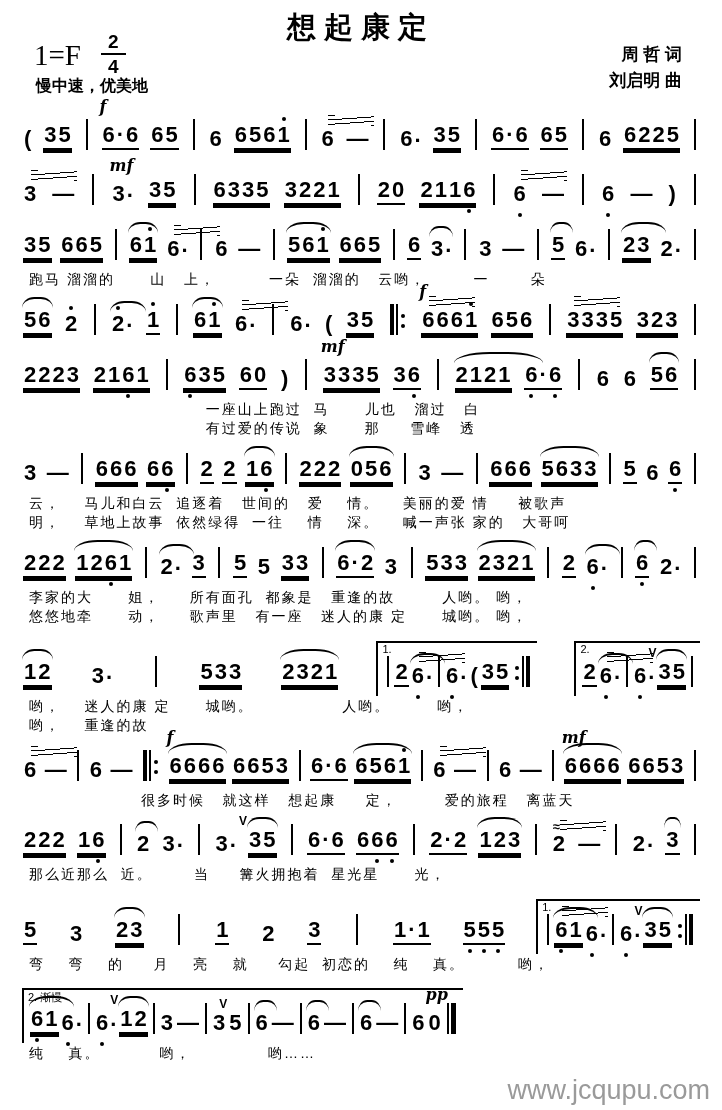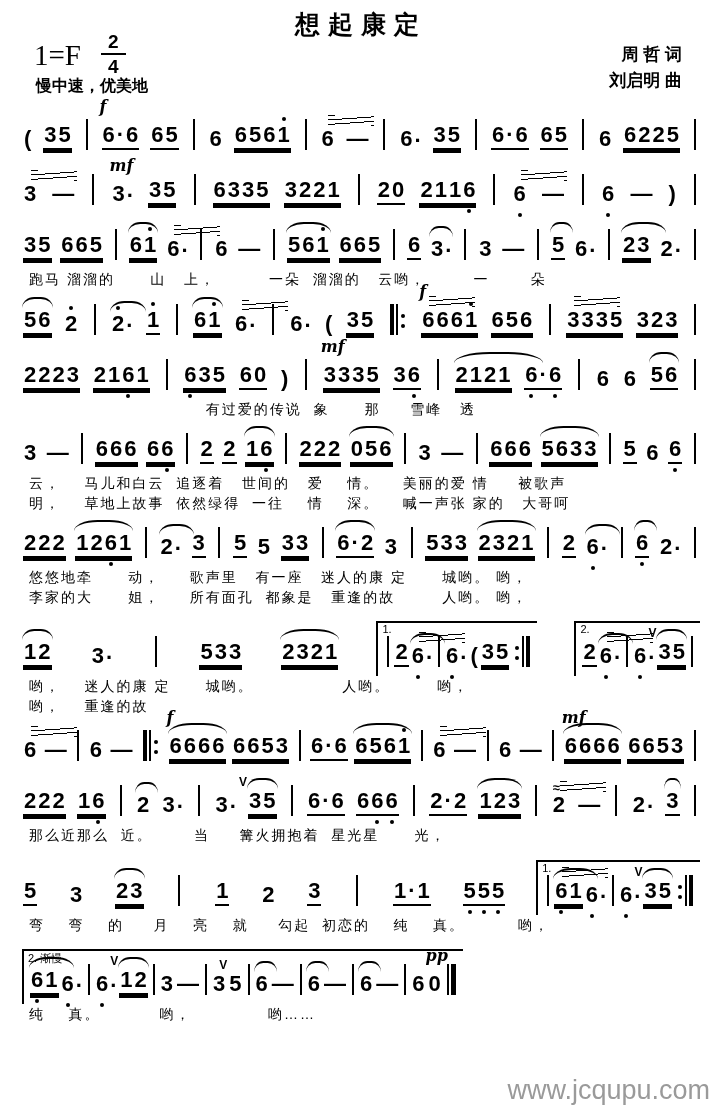--- a/index.html
+++ b/index.html
@@ -1,20 +1,20 @@
 <!DOCTYPE html>
 <html><head>
 <meta charset="utf-8">
 <style>
   html,body{margin:0;padding:0;background:#e8e8e8;}
   .page{width:722px;height:1110px;background:#ffffff;position:relative;margin:0 auto;
         font-family:"Liberation Sans",sans-serif;color:#000;overflow:hidden;}
   
   .header{position:relative;height:96px;padding-top:8px;}
-  .title{text-align:center;font-size:25px;font-weight:bold;letter-spacing:8px;}
+  .title{text-align:center;font-size:29px;font-weight:bold;letter-spacing:8px;}
   .keyrow{position:absolute;left:34px;top:40px;display:flex;align-items:flex-start;}
   .keysig{font-size:29px;font-family:"Liberation Serif",serif;line-height:1.1;}
   .meter{display:inline-block;text-align:center;margin-left:20px;font-weight:bold;font-size:19px;line-height:1;margin-top:-8px;}
   .meter .mtop{display:block;border-bottom:2px solid #000;padding:0 7px 2px;}
   .meter .mbot{display:block;padding-top:2px;}
   .tempo{position:absolute;left:36px;top:76px;font-size:16px;font-weight:bold;}
   .credits{position:absolute;right:40px;top:42px;text-align:right;font-size:17px;font-weight:bold;line-height:1.55;}
   
   #score{margin-top:2px;}
   .system{margin:0 22px 2px 22px;}
@@ -620,20 +620,21 @@
             <span class="arc"></span>
             <span class="num u1">
               <span class="ch">5</span>
               <span class="ch">6</span>
             </span>
           </div>
           <span class="barset">
             <i class="bar"></i>
           </span>
         </div>
+        <div class="lyr">                              一座山上跑过  马      儿也   溜过   白</div>
         <div class="lyr">                              有过爱的传说  象      那     雪峰   透</div>
       </div>
       <div class="system">
         <div class="notes">
           <div class="tok">
             <span class="num">
               <span class="ch">3</span>
             </span>
           </div>
           <div class="tok">
@@ -866,22 +867,22 @@
           <div class="tok">
             <span class="num">
               <span class="ch">2</span>
               <span class="ch pdot">.</span>
             </span>
           </div>
           <span class="barset">
             <i class="bar"></i>
           </span>
         </div>
+        <div class="lyr">李家的大      姐，     所有面孔  都象是   重逢的故        人哟。 哟，</div>
         <div class="lyr">悠悠地牵      动，     歌声里   有一座   迷人的康 定      城哟。 哟，</div>
-        <div class="lyr">李家的大      姐，     所有面孔  都象是   重逢的故        人哟。 哟，</div>
       </div>
       <div class="system">
         <div class="notes">
           <div class="tok">
             <span class="arc"></span>
             <span class="num u2">
               <span class="ch">1</span>
               <span class="ch">2</span>
             </span>
           </div>
@@ -1113,20 +1114,21 @@
               <span class="ch">6</span>
               <span class="ch">6</span>
               <span class="ch">5</span>
               <span class="ch">3</span>
             </span>
           </div>
           <span class="barset">
             <i class="bar"></i>
           </span>
         </div>
+        <div class="lyr">                   很多时候   就这样   想起康     定，        爱的旅程   离蓝天</div>
       </div>
       <div class="system">
         <div class="notes">
           <div class="tok">
             <span class="num u2">
               <span class="ch">2</span>
               <span class="ch">2</span>
               <span class="ch">2</span>
             </span>
           </div>

